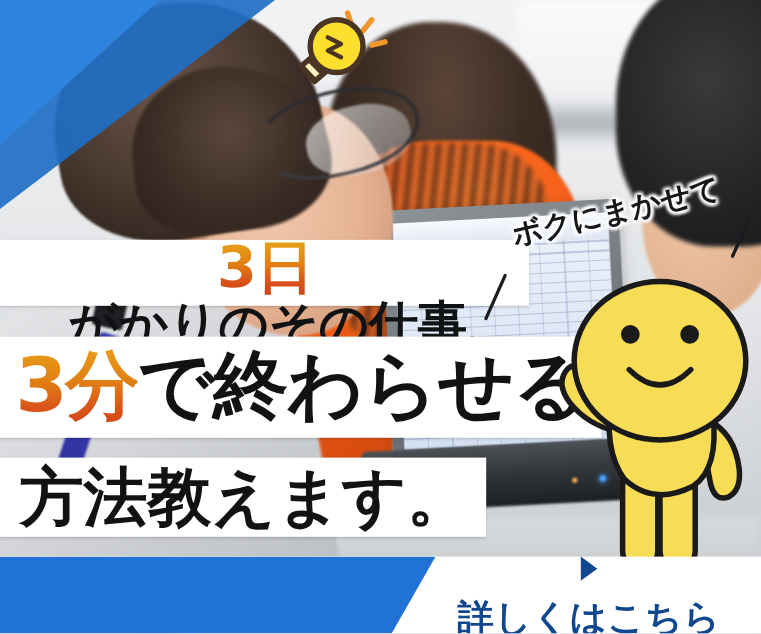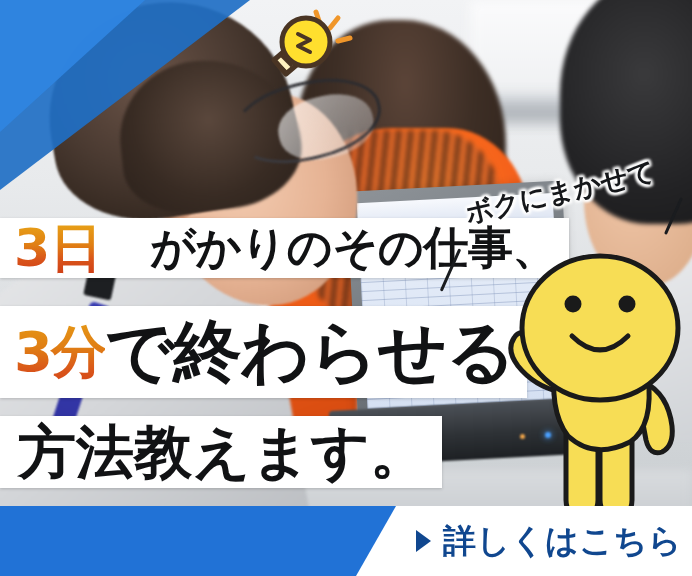--- a/index.html
+++ b/index.html
@@ -229,42 +229,42 @@
 
   
   .band {
     position:absolute;
     background:#ffffff;
     display:flex;
     align-items:center;
     white-space:nowrap;
     box-shadow:0 1px 3px rgba(0,0,0,.18);
   }
-  .band-1 { left:0; top:218px; height:60px; padding:0 12px 0 14px; }
+  .band-1 { left:0; top:218px; height:60px; padding:0 12px 0 14px;flex-direction:column; }
   .band-2 { left:0; top:306px; height:92px; padding:0 12px 0 14px; }
   .band-3 { left:0; top:416px; height:72px; padding:0 14px 0 18px;justify-content:center; }
 
   .t-black {
     color:#111214;
     font-weight:700;
     letter-spacing:-0.5px;
     font-family:"DejaVu Sans","Liberation Sans",sans-serif;
   }
   .t-orange {
     font-weight:700;
     background:linear-gradient(180deg,#e8a417 0%,#e07f14 44%,#d9541a 72%,#cf3f16 100%);
     -webkit-background-clip:text;
     background-clip:text;
     color:transparent;
     -webkit-text-fill-color:transparent;
     font-family:"DejaVu Sans","Liberation Sans",sans-serif;
   }
   .band-1 .t-orange { font-size:52px; line-height:52px; }
   .band-1 .t-black  { font-size:45px; line-height:50px;margin-left:48px; }
-  .band-2 .t-orange { font-size:56px; line-height:86px; letter-spacing:-2px; }
+  .band-2 .t-orange { font-size:68px; line-height:86px; letter-spacing:-2px; }
   .band-2 .t-black  { font-size:68px; line-height:76px; letter-spacing:-1px; }
   .band-3 .t-black  { font-size:58px; line-height:64px; letter-spacing:0px; }
 
   
   .mascot { position:absolute; left:496px; top:232px; width:196px; height:300px; }
 
   
   .speech {
     position:absolute;
     left:466px; top:196px;
@@ -305,20 +305,21 @@
     color:#ffffff; font-weight:700; font-size:33px; letter-spacing:0.5px;
     font-family:"DejaVu Sans","Liberation Sans",sans-serif;
     white-space:nowrap;
   }
   .cta-link {
     position:absolute; left:416px; top:0; height:70px;
     display:flex; align-items:center; gap:12px;
     color:#10478f; font-weight:700; font-size:33px; letter-spacing:0.5px;
     font-family:"DejaVu Sans","Liberation Sans",sans-serif;
     white-space:nowrap;
+    flex-direction:column;
   }
   .tri {
     width:0; height:0;
     border-left:15px solid #10478f;
     border-top:11px solid transparent;
     border-bottom:11px solid transparent;
   }
 </style>
 </head>
 <body>

